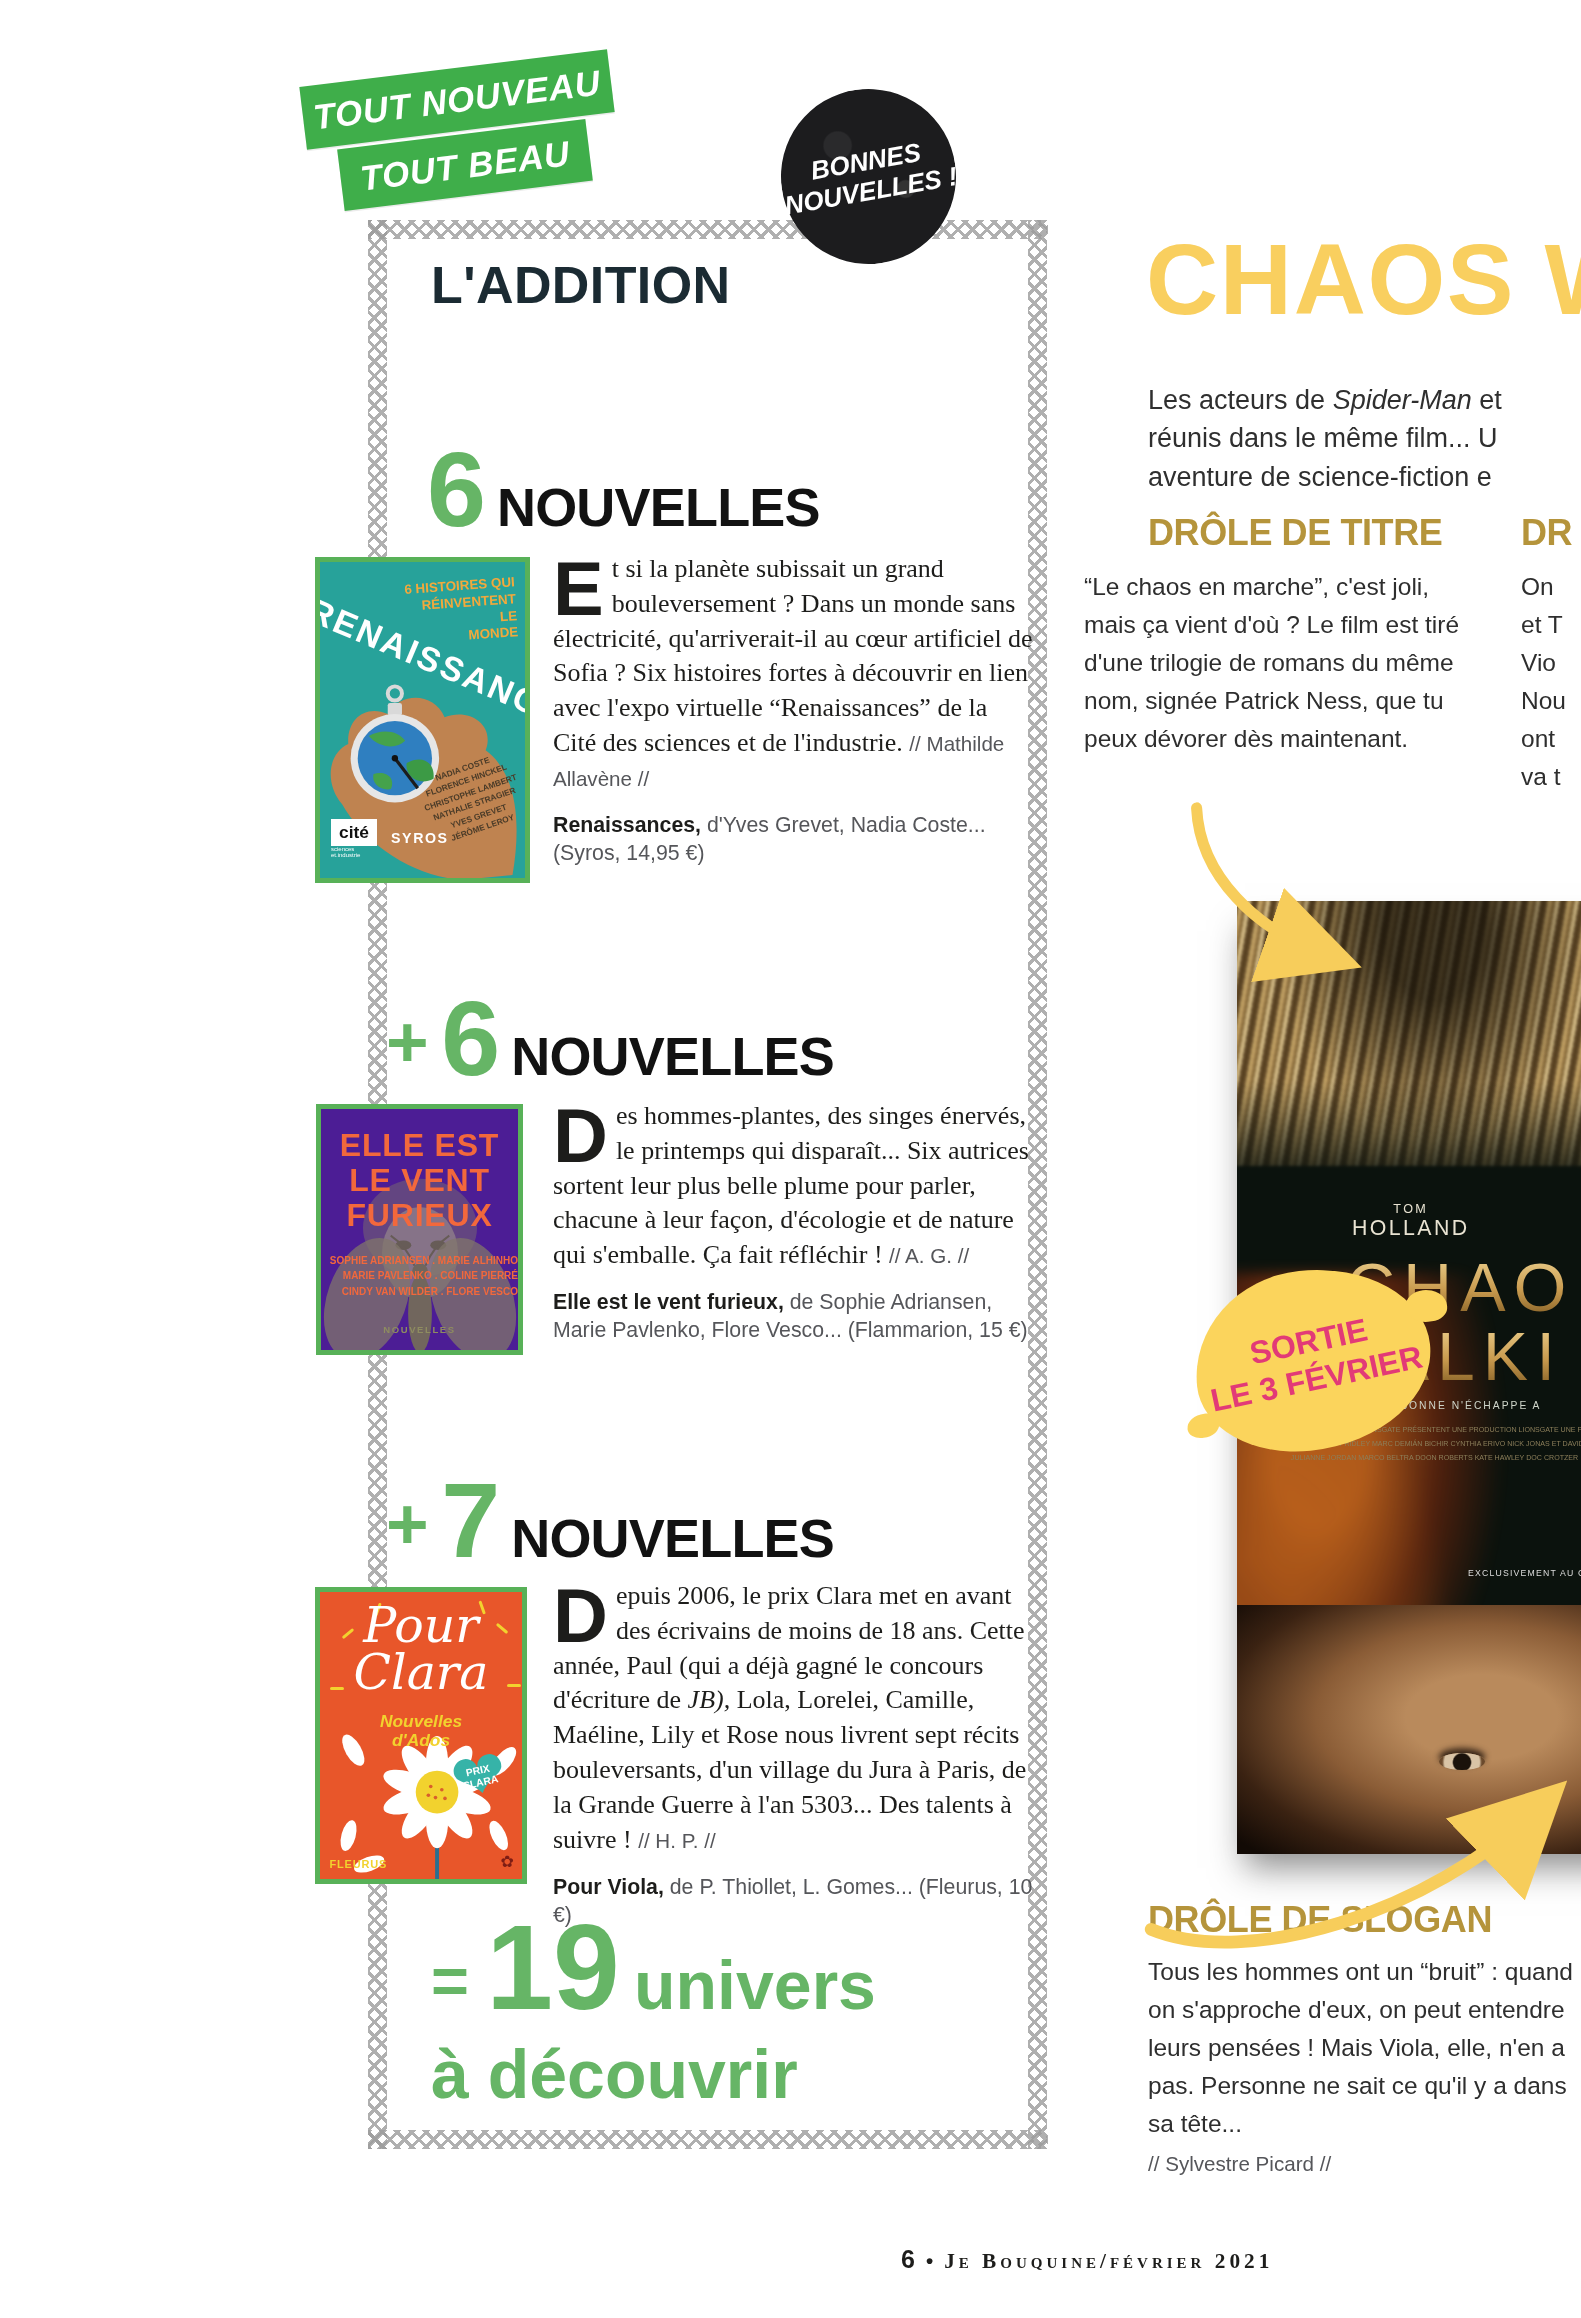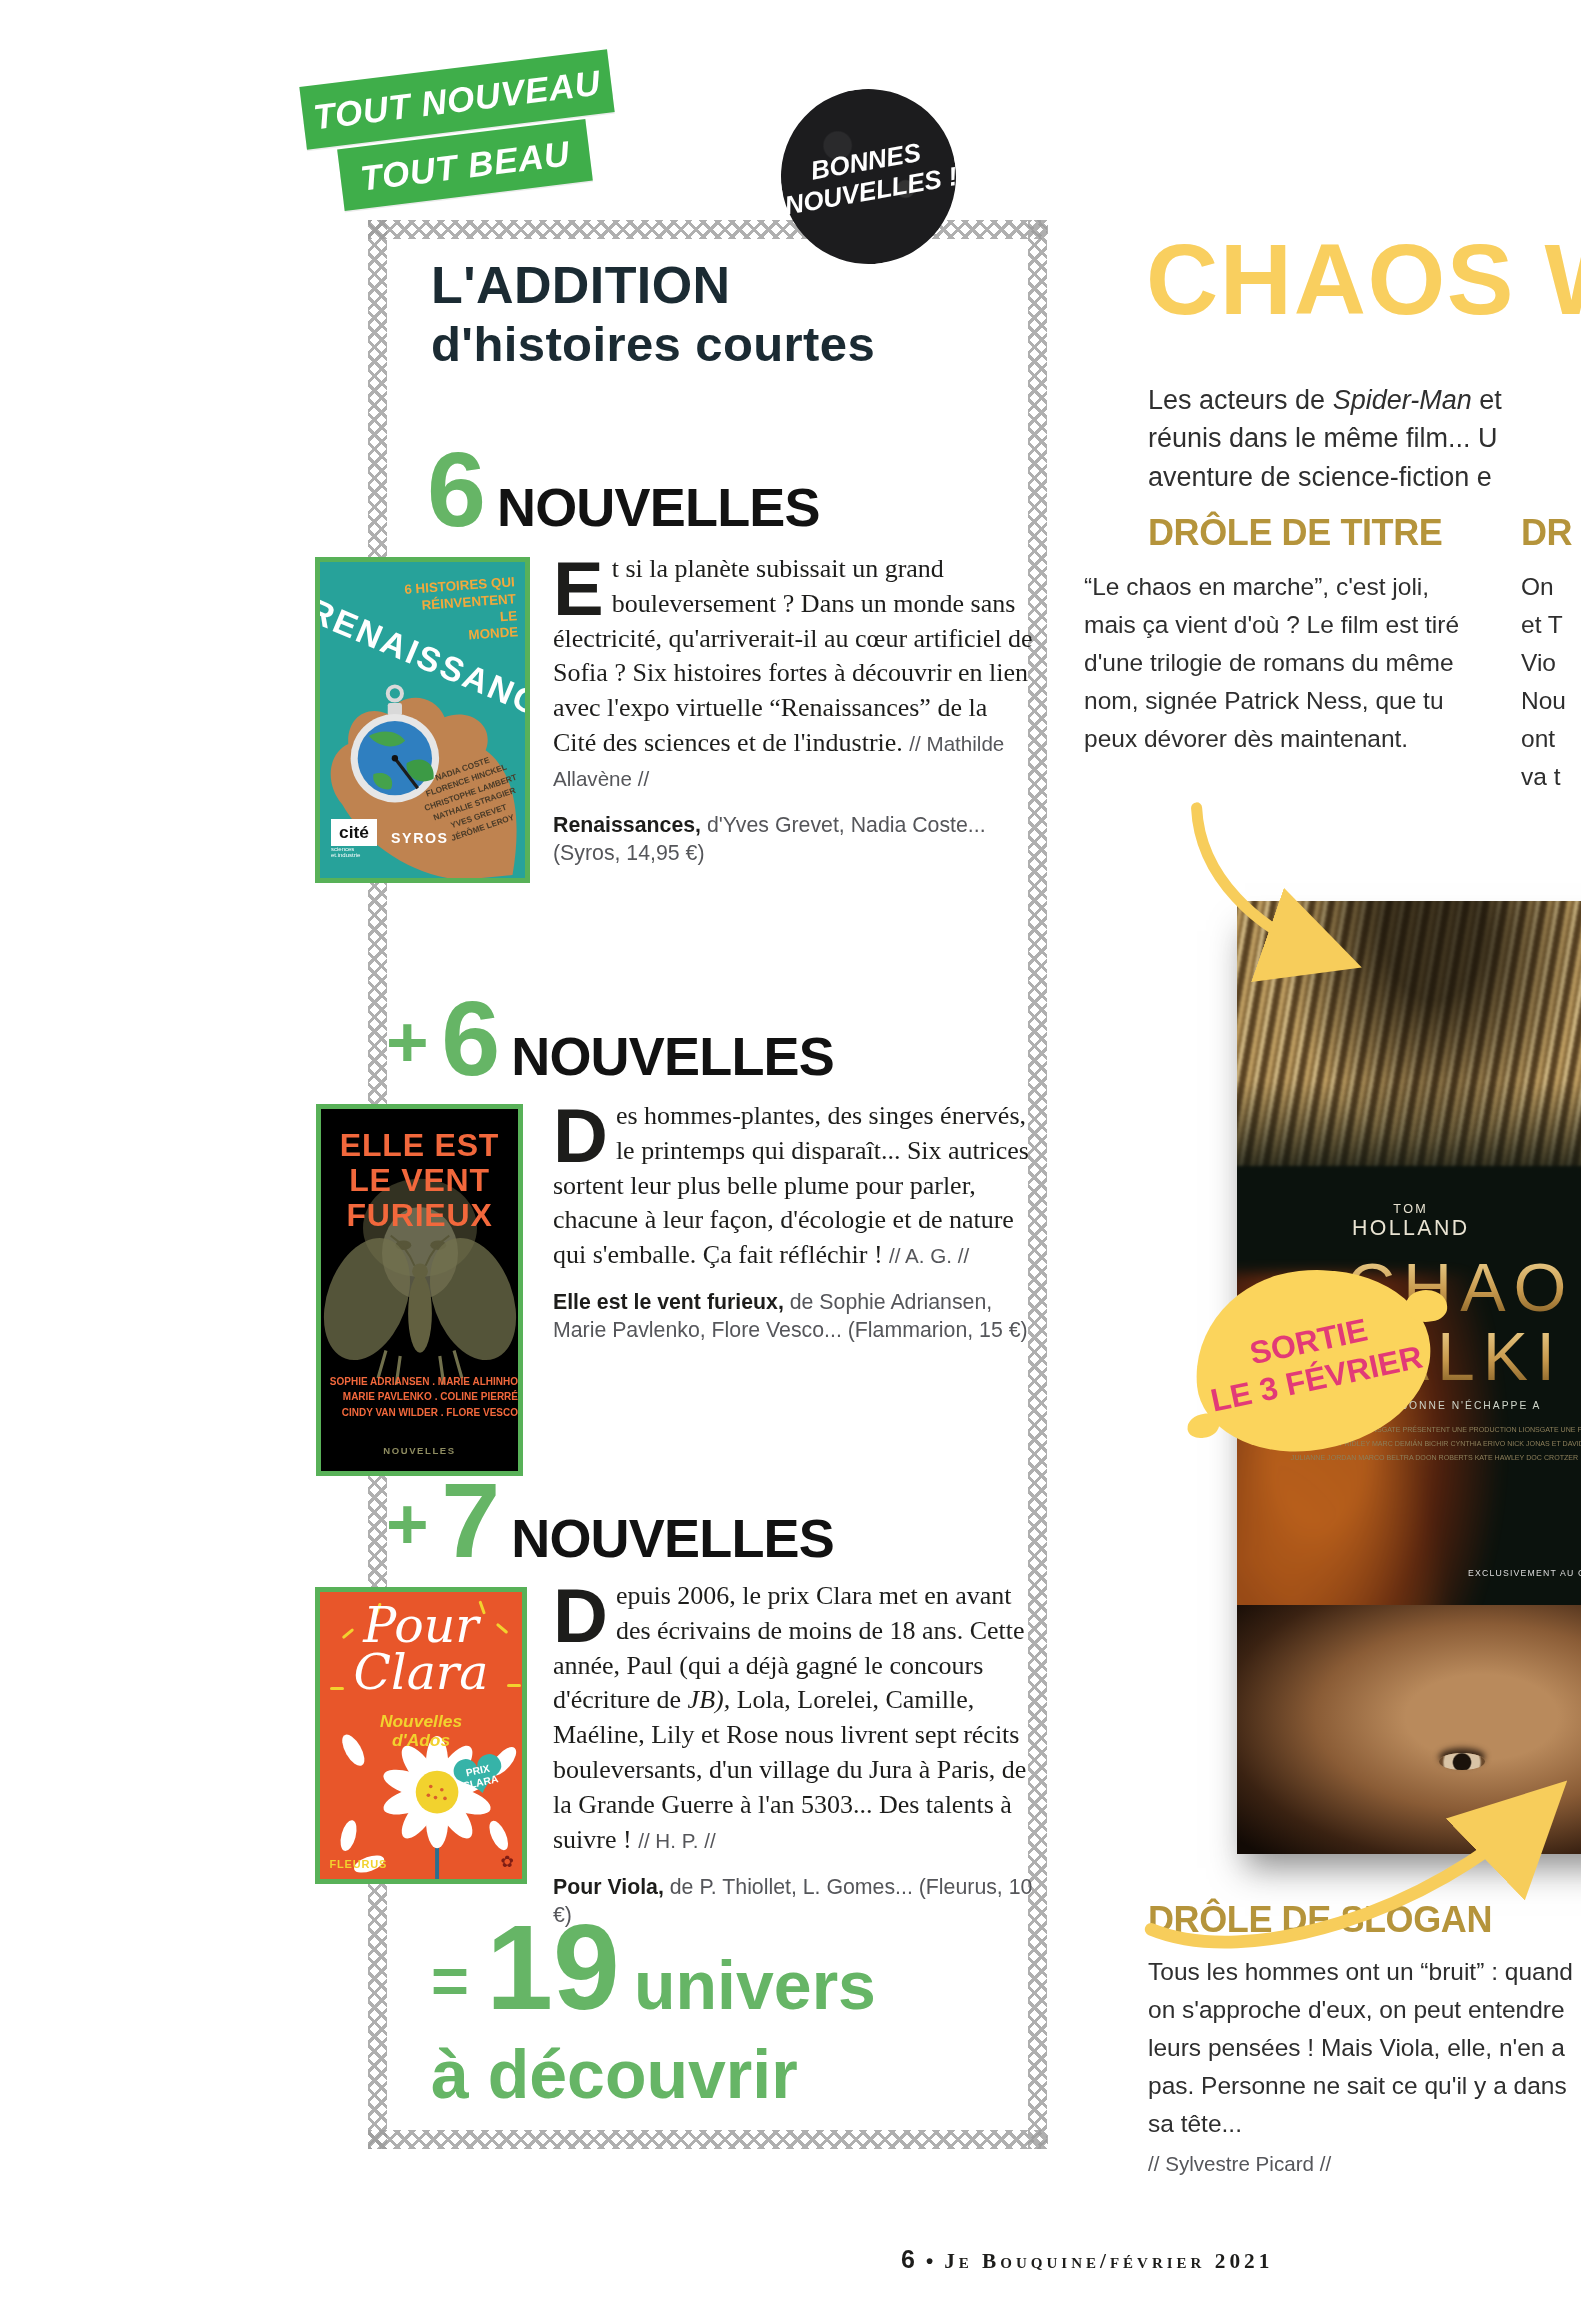--- a/index.html
+++ b/index.html
@@ -49,21 +49,21 @@
              text-align:right;white-space:pre-line;transform:rotate(-4deg)}
   .cov1 .ttl{position:absolute;left:-20.6px;top:85px;width:285px;transform:rotate(23deg);
              font:800 34px/1 "Liberation Sans",sans-serif;color:#fff;letter-spacing:2.4px;text-align:center}
   .cov1 .auth{position:absolute;left:93px;top:199px;width:119px;transform:rotate(-19deg);
               font:700 8.3px/1.5 "Liberation Sans",sans-serif;color:#4a3b28;text-align:center;white-space:pre-line;z-index:2}
   .cov1 .cite{position:absolute;left:11px;bottom:32px;background:#fff;color:#111;
               font:800 17.4px/1 "Liberation Sans",sans-serif;padding:4.7px 8px;z-index:2}
   .cov1 .citesub{position:absolute;left:11px;bottom:19px;color:#fff;font:400 6px/1.1 "Liberation Sans",sans-serif;z-index:2}
   .cov1 .pub{position:absolute;left:71px;bottom:33px;color:#fff;font:700 14.2px/1 "Liberation Sans",sans-serif;letter-spacing:1.6px;z-index:2}
 
-  .cov2{left:316px;top:1104px;width:207px;height:372px;background:#000000}
+  .cov2{left:316px;top:1104px;width:207px;height:251px;background:#4c1d95}
   .cov2 .ttl{position:absolute;left:0;top:19px;width:100%;text-align:center;z-index:2;
              font:900 32px/1.1 "Liberation Sans",sans-serif;color:#f2683c;letter-spacing:0.8px;white-space:pre-line}
   .cov2 .auth{position:absolute;left:0;bottom:51px;width:100%;text-align:right;z-index:2;
               font:700 10px/1.55 "Liberation Sans",sans-serif;color:#f2683c;white-space:pre-line}
   .cov2 .pub{position:absolute;left:0;bottom:16px;width:100%;text-align:center;z-index:2;
              font:700 9.5px/1 "Liberation Sans",sans-serif;color:#8e8c60;letter-spacing:1.6px}
 
   .cov3{left:315px;top:1587px;width:212px;height:297px;background:#e8562a}
   .cov3 .ttl{position:absolute;left:0;top:11px;width:100%;text-align:center;color:#fff;z-index:2;
              font:italic 400 49px/0.95 "DejaVu Serif",serif}
@@ -144,21 +144,20 @@
   </div>
 
   <div class="badge">
     <div class="t">
       <span>BONNES</span><br>
       <span>NOUVELLES !</span>
     </div>
   </div>
 
   <div class="big-title" style="top:255px;font-size:52px">L'ADDITION</div>
-  <div class="big-title" style="top:316px;font-size:49px">d'histoires courtes</div>
 
   <div class="sec-row" style="left:427px;top:436px">
     <span class="sec-num">6</span>
     <span class="sec-head">NOUVELLES</span>
   </div>
 
   <div class="cover cov1">
     <div class="tag">6 HISTOIRES QUI
 RÉINVENTENT
 LE

